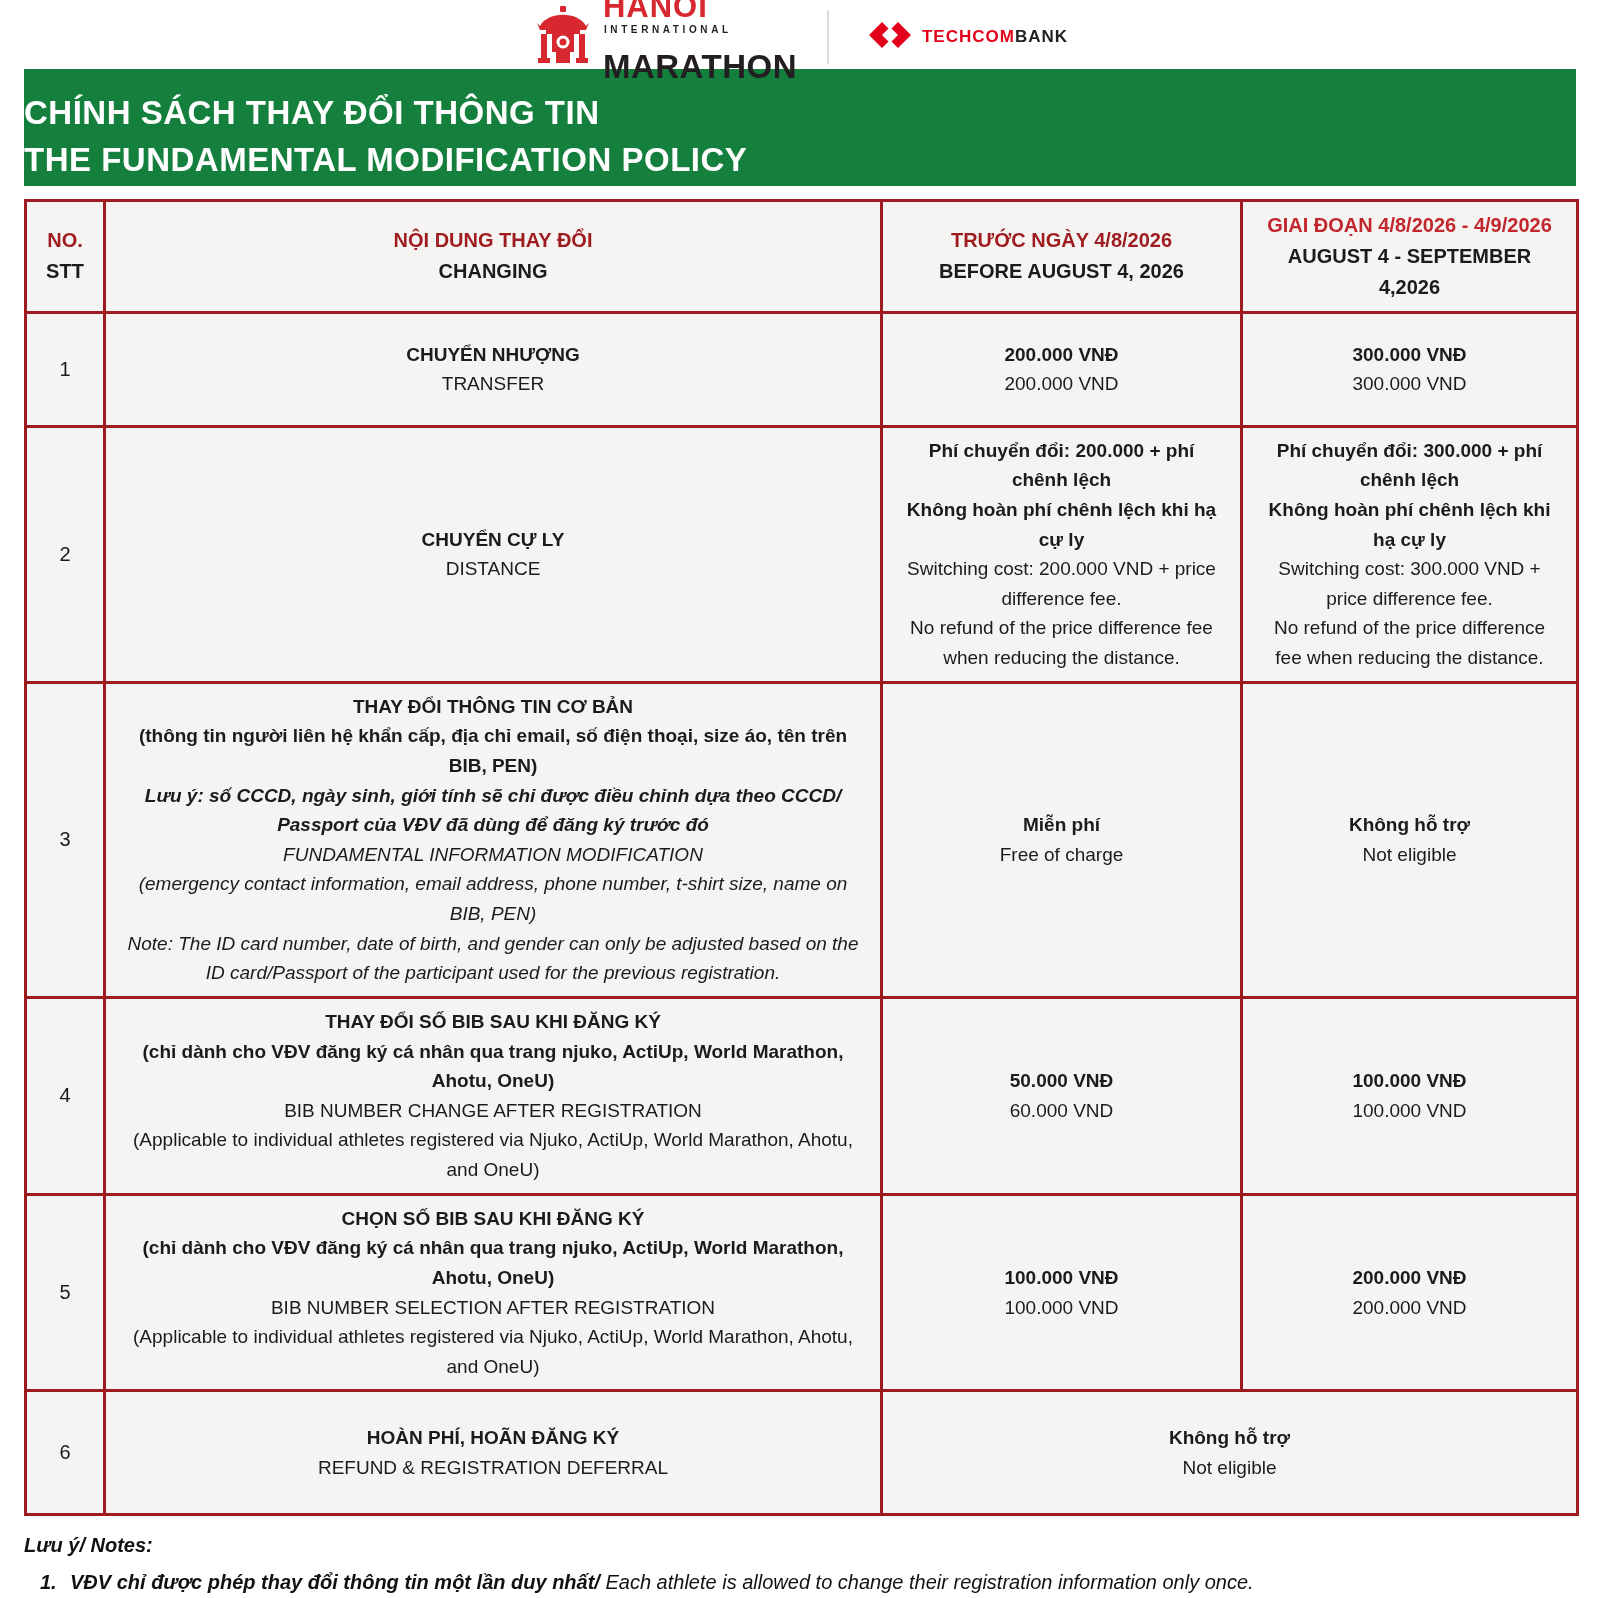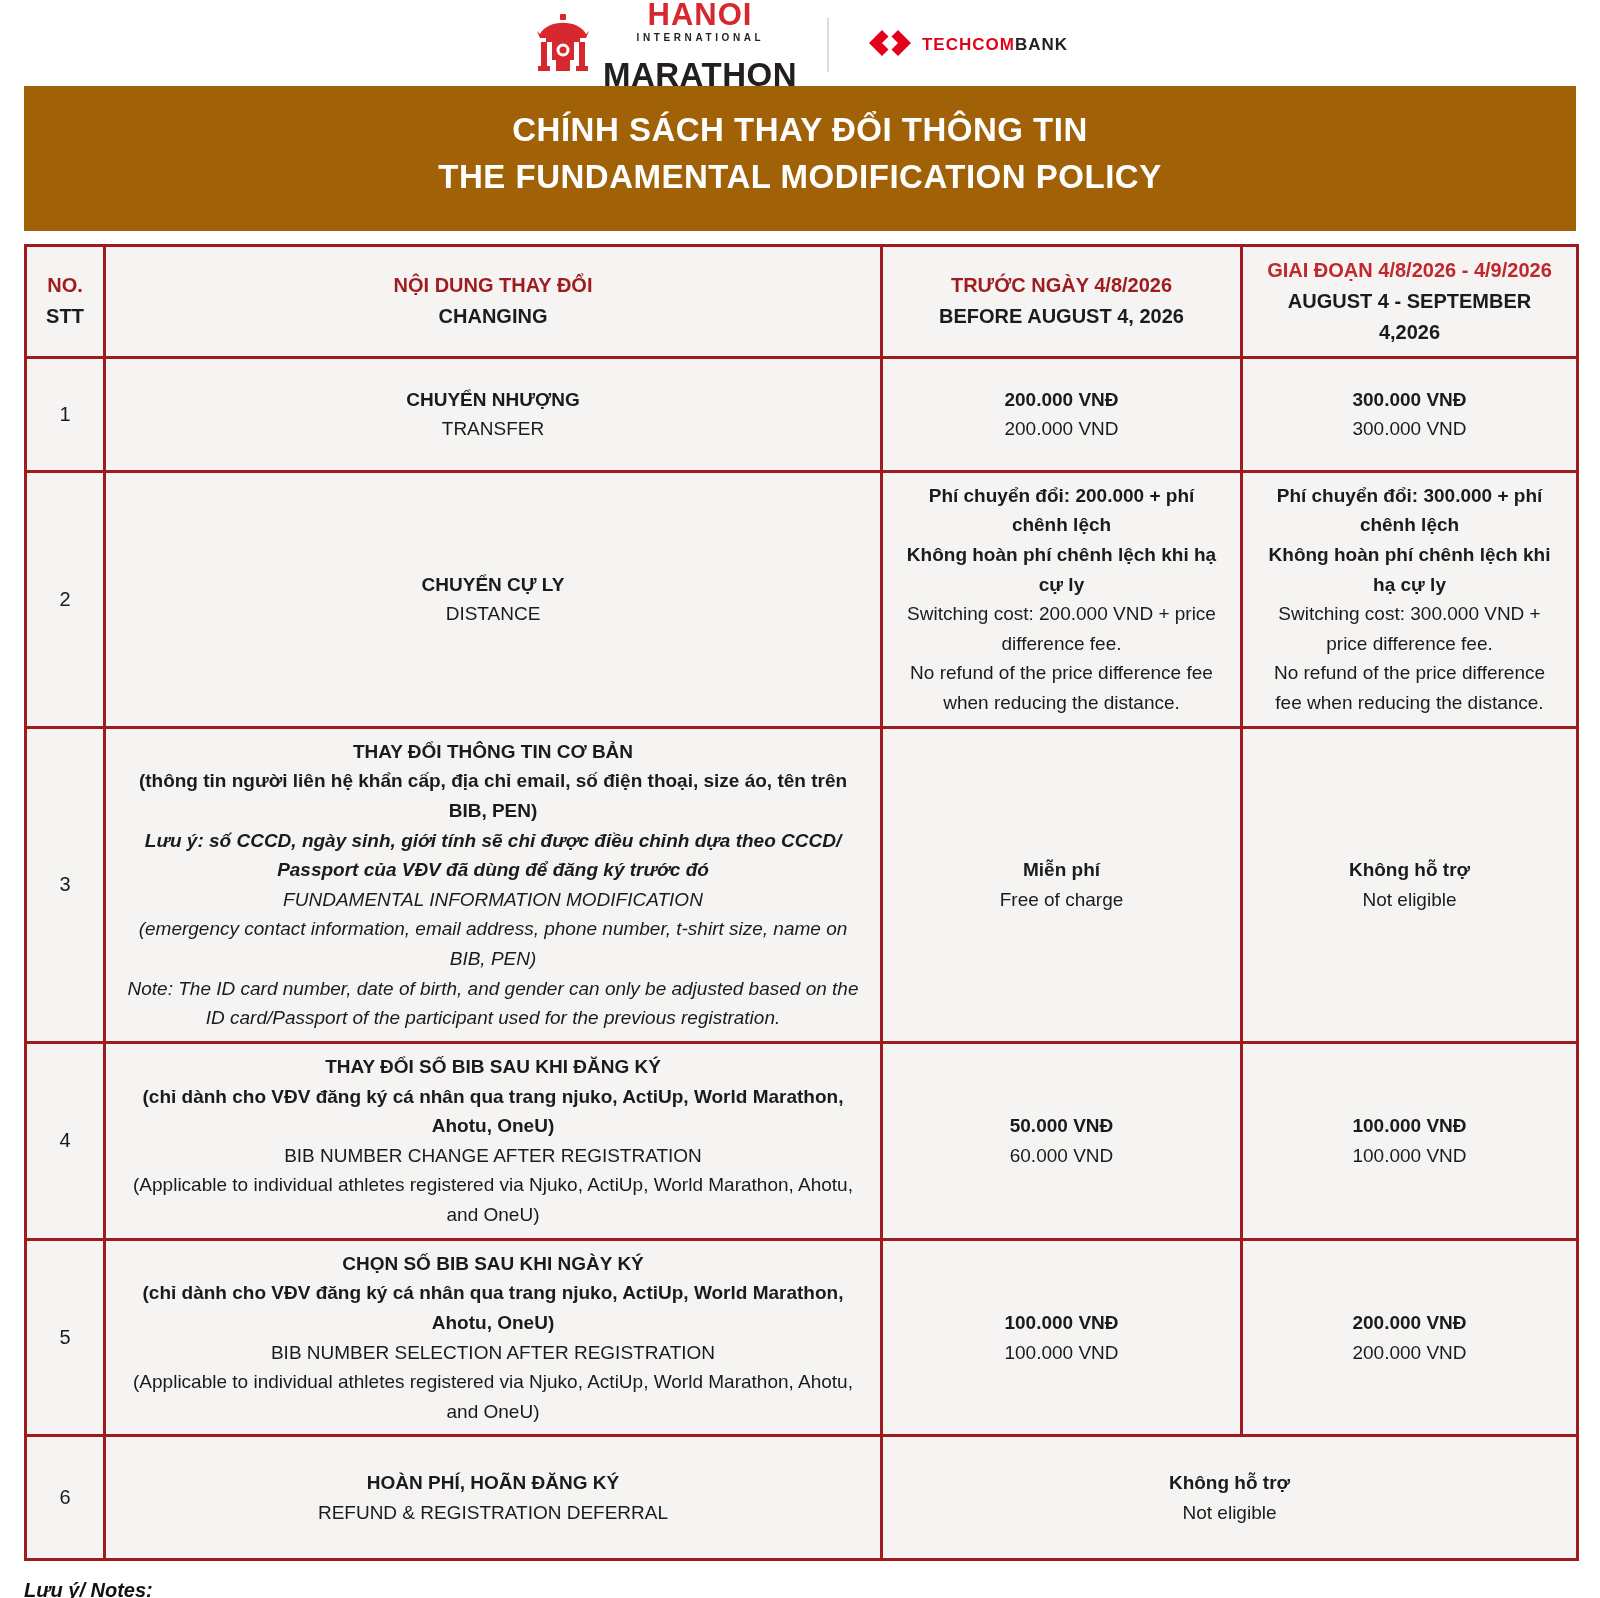--- a/index.html
+++ b/index.html
@@ -3,35 +3,35 @@
 <meta charset="utf-8">
 <style>
   * { box-sizing: border-box; }
   html,body { margin:0; padding:0; }
   body {
     width:1600px; height:1598px; background:#ffffff;
     font-family:"Liberation Sans", sans-serif; color:#1b1b1b;
   }
 
   
-  .logo-bar { height:86px; display:flex; align-items:center; justify-content:center; gap:30px; padding-top:4px;text-align:center; }
+  .logo-bar { height:69px; display:flex; align-items:center; justify-content:center; gap:30px; padding-top:4px; }
   .hanoi-logo { display:flex; align-items:center; gap:9px; }
   .hanoi-text { display:flex; flex-direction:column; line-height:1; }
   .hanoi-name { color:#d7282f; font-weight:bold; font-size:31px; letter-spacing:1px; }
   .hanoi-sub  { color:#231f20; font-size:10px; letter-spacing:3.6px; font-weight:bold; margin:3px 0 15px 1px; }
   .hanoi-marathon { color:#231f20; font-weight:bold; font-size:33px; letter-spacing:0.5px; }
   .logo-divider { width:2px; height:54px; background:#dcdcdc; }
   .tcb { display:flex; align-items:center; gap:5px; }
   .tcb-text { font-weight:bold; font-size:17px; letter-spacing:1px; }
   .tcb-red { color:#e2001a; } .tcb-black { color:#231f20; }
 
   
   .banner {
-    margin:0 24px; background:#a16207; color:#ffffff; text-align:center;
-    padding:21px 0 30px;
+    margin:0 24px; background:#15803d; color:#ffffff; 
+    padding:21px 0 2px;
   }
   .banner-line { font-size:33px; font-weight:bold; line-height:1.42; letter-spacing:0.5px; }
 
   
   table.policy-table {
     margin:13px 24px 0; border-collapse:collapse; width:1552px; table-layout:fixed;
   }
   .policy-table td, .policy-table th {
     border:3px solid #9e1c1f; background:#f5f4f2;
     vertical-align:middle; text-align:center; padding:8px 16px;
@@ -206,21 +206,21 @@
     </td>
     <td>
       <div class="line bold">100.000 VNĐ</div>
       <div class="line">100.000 VND</div>
     </td>
   </tr>
 
   <tr class="h-r5">
     <td class="row-num">5</td>
     <td>
-      <div class="line bold">CHỌN SỐ BIB SAU KHI NGÀY KÝ</div>
+      <div class="line bold">CHỌN SỐ BIB SAU KHI ĐĂNG KÝ</div>
       <div class="line bold">(chỉ dành cho VĐV đăng ký cá nhân qua trang njuko, ActiUp, World Marathon, Ahotu, OneU)</div>
       <div class="line">BIB NUMBER SELECTION AFTER REGISTRATION</div>
       <div class="line">(Applicable to individual athletes registered via Njuko, ActiUp, World Marathon, Ahotu, and OneU)</div>
     </td>
     <td>
       <div class="line bold">100.000 VNĐ</div>
       <div class="line">100.000 VND</div>
     </td>
     <td>
       <div class="line bold">200.000 VNĐ</div>

